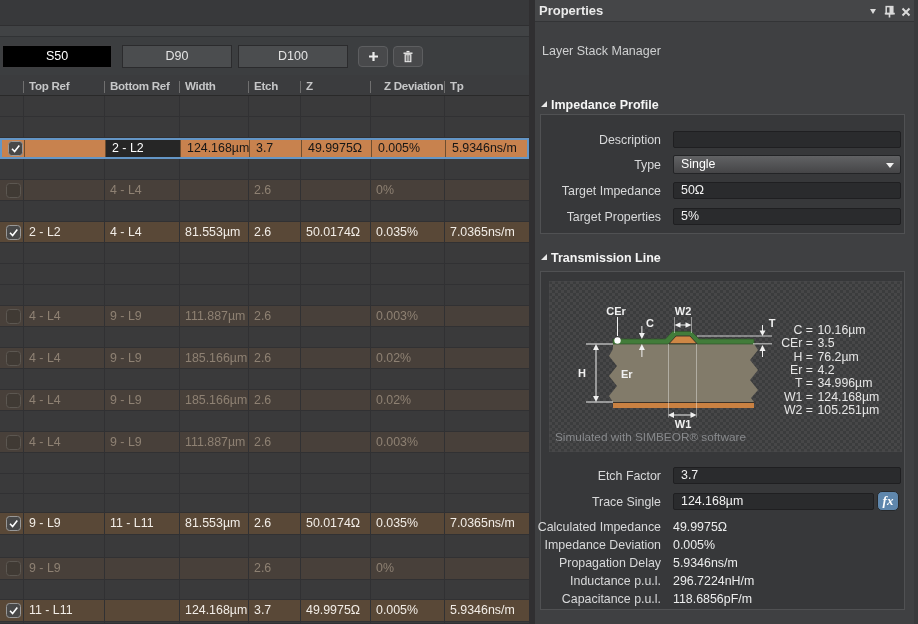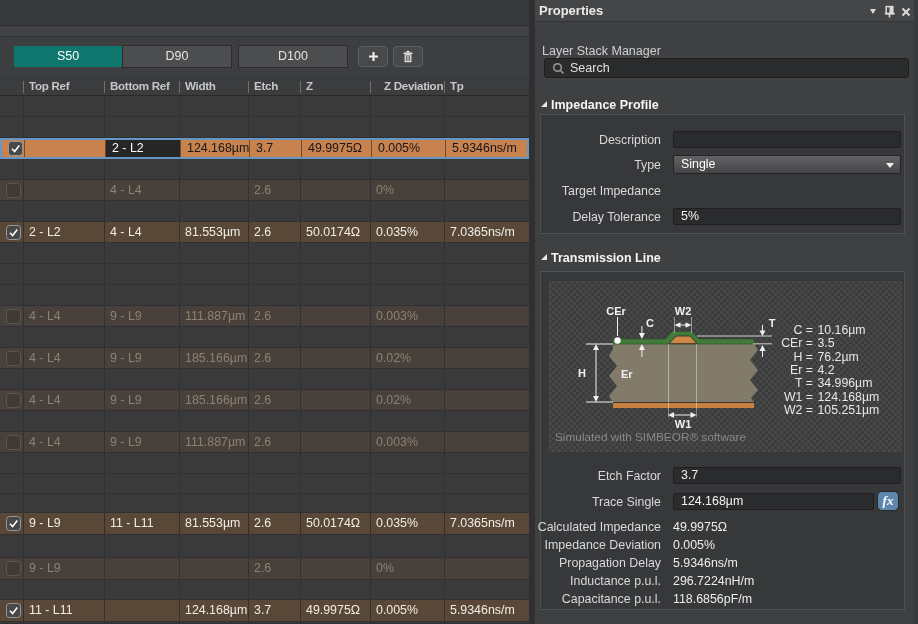--- a/index.html
+++ b/index.html
@@ -25,21 +25,21 @@
 .inp{position:absolute;left:673px;width:228px;height:17px;background:#2a2b2d;border:1px solid #1f1f21;
  border-radius:2px;color:#f2f2f2;font-size:12.4px;padding-left:7px;line-height:15px}
 .sect{position:absolute;left:540px;width:365px;background:#37383a;border:1px solid #505153}
 .shead{position:absolute;left:551px;font-size:12.5px;font-weight:700;color:#f5f5f5}
 .stri{position:absolute;left:541px;width:0;height:0;border-left:6px solid transparent;border-bottom:6px solid #e8e8e8}
 </style></head><body>
 <div id="page">
 <div class="abs" style="left:0;top:0;width:529px;height:25px;background:#38393b"></div>
     <div class="abs" style="left:0;top:25px;width:529px;height:12px;background:#414345;border-top:1px solid #2f2f31;border-bottom:1px solid #313335"></div>
     <div class="abs" style="left:0;top:37px;width:529px;height:38px;background:#3c3e40"></div>
-    <div class="tab" style="left:13px;background:#0f766e;border-color:#3e3e40;color:#fff">S50</div>
+    <div class="tab" style="left:2px;background:#000000;border-color:#3e3e40;color:#fff">S50</div>
     <div class="tab" style="left:122px">D90</div>
     <div class="tab" style="left:238px">D100</div>
     <div class="abs" style="left:358px;top:46px;width:30px;height:21px;background:#48494b;border:1px solid #5d5e60;border-radius:4px;display:flex;align-items:center;justify-content:center">
       <svg width="11" height="11">
         <path d="M5.5 1v9M1 5.5h9" stroke="#ececec" stroke-width="2.2"></path>
       </svg>
     </div>
     <div class="abs" style="left:393px;top:46px;width:30px;height:21px;background:#48494b;border:1px solid #5d5e60;border-radius:4px;display:flex;align-items:center;justify-content:center">
       <svg width="12" height="13" viewBox="0 0 12 13">
         <path d="M1.5 3.2h9" stroke="#ececec" stroke-width="1.4"></path>
@@ -373,36 +373,30 @@
     <div class="abs" style="left:870px;top:9px;width:0;height:0;border-left:3.8px solid transparent;border-right:3.8px solid transparent;border-top:5.8px solid #dadada"></div>
     <svg class="abs" style="left:884px;top:5px" width="12" height="14" viewBox="0 0 12 14">
       <rect x="2.2" y="1.6" width="6.6" height="7" fill="none" stroke="#dadada" stroke-width="1.5"></rect>
       <rect x="5.5" y="1.6" width="3.3" height="7" fill="#dadada"></rect>
       <path d="M0.8 8.6h10M5.5 8.6V12.6" stroke="#dadada" stroke-width="1.6" fill="none"></path>
     </svg>
     <svg class="abs" style="left:901px;top:7px" width="10" height="10" viewBox="0 0 10 10">
       <path d="M1.5 1.5l7 7M8.5 1.5l-7 7" stroke="#dadada" stroke-width="2"></path>
     </svg>
     <div class="abs" style="left:542px;top:44px;font-size:12.5px;color:#cfd0d1">Layer Stack Manager</div>
-    <div class="abs" style="left:544px;top:58px;width:365px;height:20px;background:#2a2b2d;border:1px solid #1e1e1e;border-radius:3px;display:flex;align-items:center">
-      <svg width="13" height="13" style="margin-left:7px">
-        <circle cx="5.5" cy="5.5" r="3.8" stroke="#9a9b9c" stroke-width="1.5" fill="none"></circle>
-        <path d="M8.5 8.5l3 3" stroke="#9a9b9c" stroke-width="1.5"></path>
-      </svg>
-      <span style="margin-left:5px;font-size:12.5px;color:#e0e0e0">Search</span>
-    </div>
     <div class="stri" style="top:101px"></div>
     <div class="shead" style="top:98px">Impedance Profile</div>
     <div class="sect" style="top:114px;height:120px"></div>
     <div class="lab" style="top:133px">Description</div>
     <div class="inp" style="top:131px"></div>
     <div class="lab" style="top:158px">Type</div>
     <div class="abs" style="left:673px;top:155px;width:228px;height:19px;background:linear-gradient(#616264,#454547);border:1px solid #232426;border-radius:2px;color:#fff;font-size:12.4px;padding-left:7px;line-height:17px">Single<span style="position:absolute;right:6px;top:7px;width:0;height:0;border-left:4.7px solid transparent;border-right:4.7px solid transparent;border-top:5.2px solid #f0f0f0"></span></div>
     <div class="lab" style="top:184px">Target Impedance</div>
-    <div class="lab" style="top:210px">Delay Tolerance</div>
+    <div class="inp" style="top:182px">50Ω</div>
+    <div class="lab" style="top:210px">Target Properties</div>
     <div class="inp" style="top:208px">5%</div>
     <div class="stri" style="top:254px"></div>
     <div class="shead" style="top:251px">Transmission Line</div>
     <div class="sect" style="top:271px;height:339px"></div>
     <svg class="abs" style="left:549px;top:281px" width="353" height="171" viewBox="0 0 353 171">
       <defs>
         <pattern id="chk" width="6" height="6" patternUnits="userSpaceOnUse">
           <rect width="6" height="6" fill="#474748"></rect>
           <rect width="3" height="3" fill="#3b3c3d"></rect>
           <rect x="3" y="3" width="3" height="3" fill="#3b3c3d"></rect>

